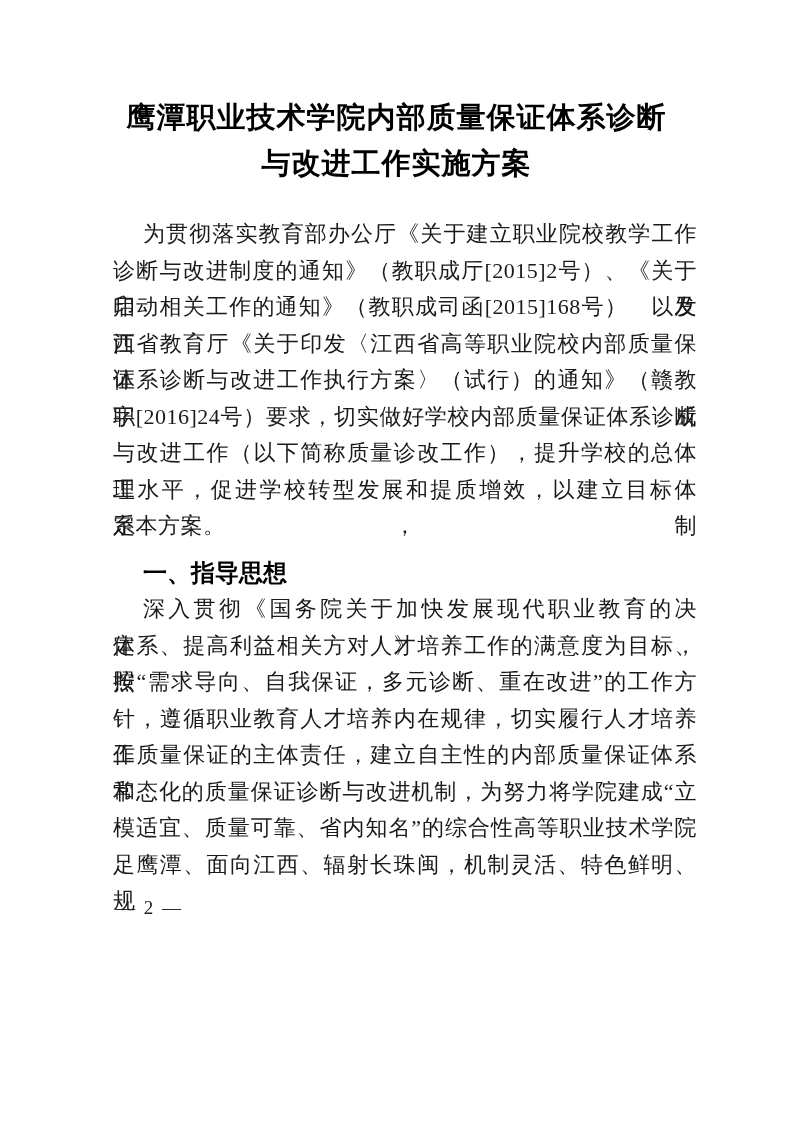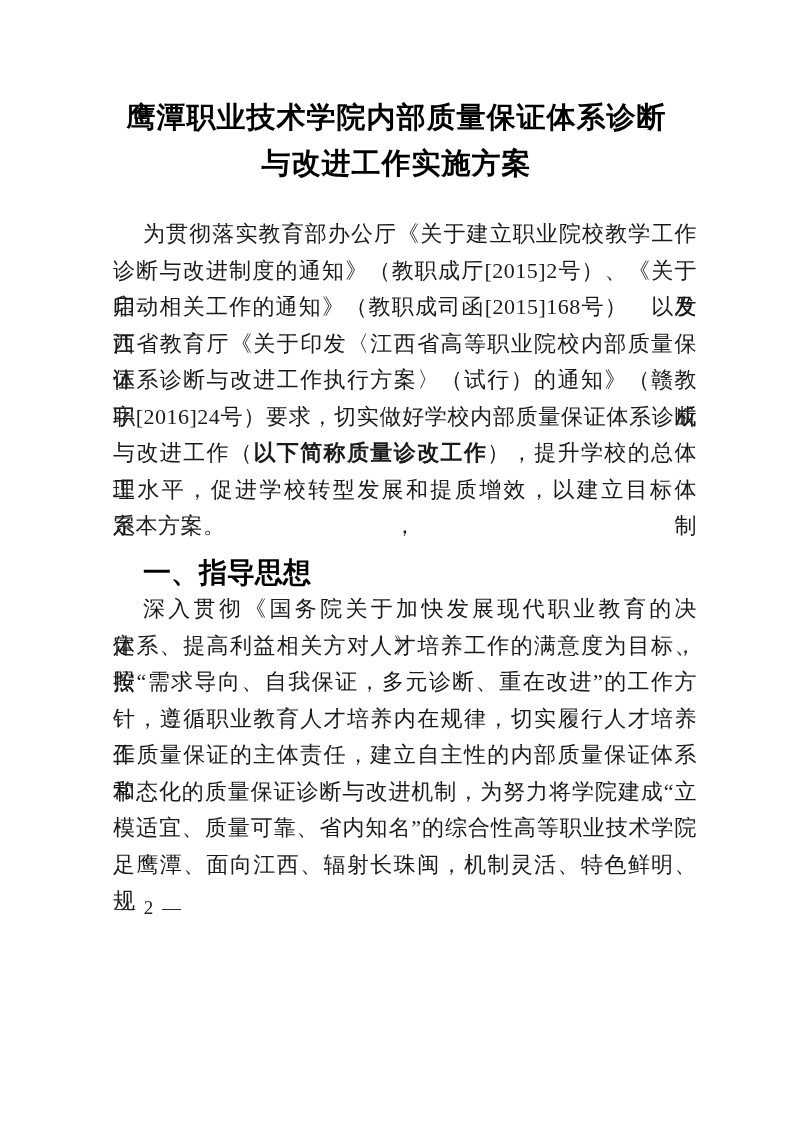--- a/index.html
+++ b/index.html
@@ -38,26 +38,26 @@
     height: 36.5px;
     line-height: 36.5px;
     text-align: justify;
     text-align-last: justify;
     letter-spacing: 0.5px;
   }
   .line.indent { text-indent: 30px; }
   .line.no-justify { text-align-last: left; }
   .bold-hei {
     font-family: "Liberation Sans", "DejaVu Sans", sans-serif;
-    font-weight: 700;
+    font-weight: 400;
   }
   .heading {
     font-family: "Liberation Sans", "DejaVu Sans", sans-serif;
     font-weight: 700;
-    font-size: 28px;
+    font-size: 24px;
     line-height: 36.5px;
     margin-top: 10px;
     text-indent: 30px;
     color: #000000;
   }
   .page-num {
     margin-top: 14px;
     padding-left: 116px;
     font-size: 19px;
     letter-spacing: 2px;

